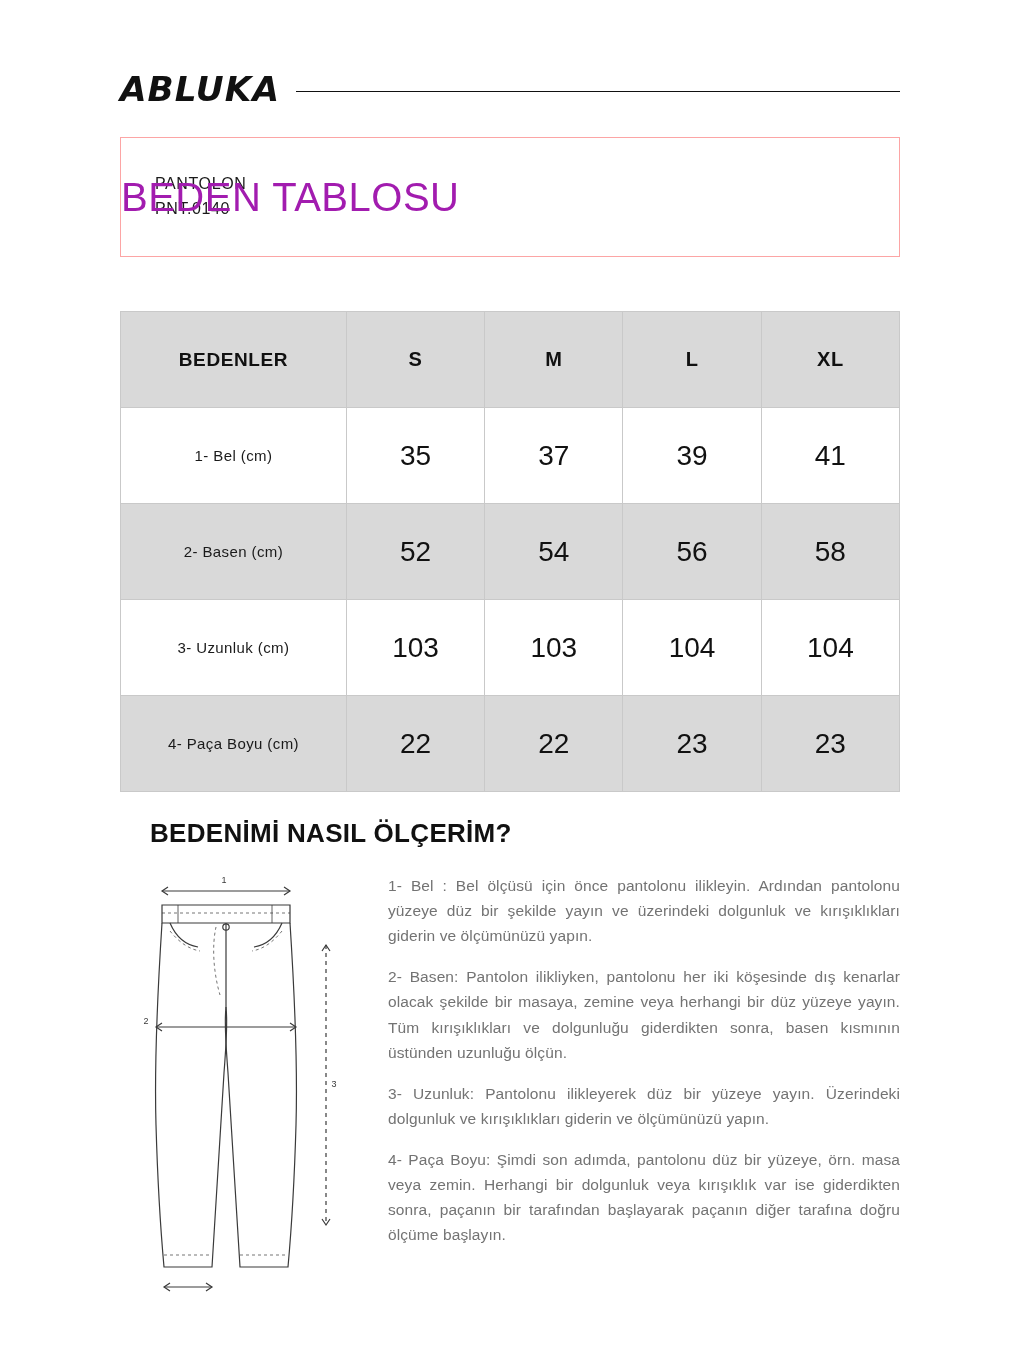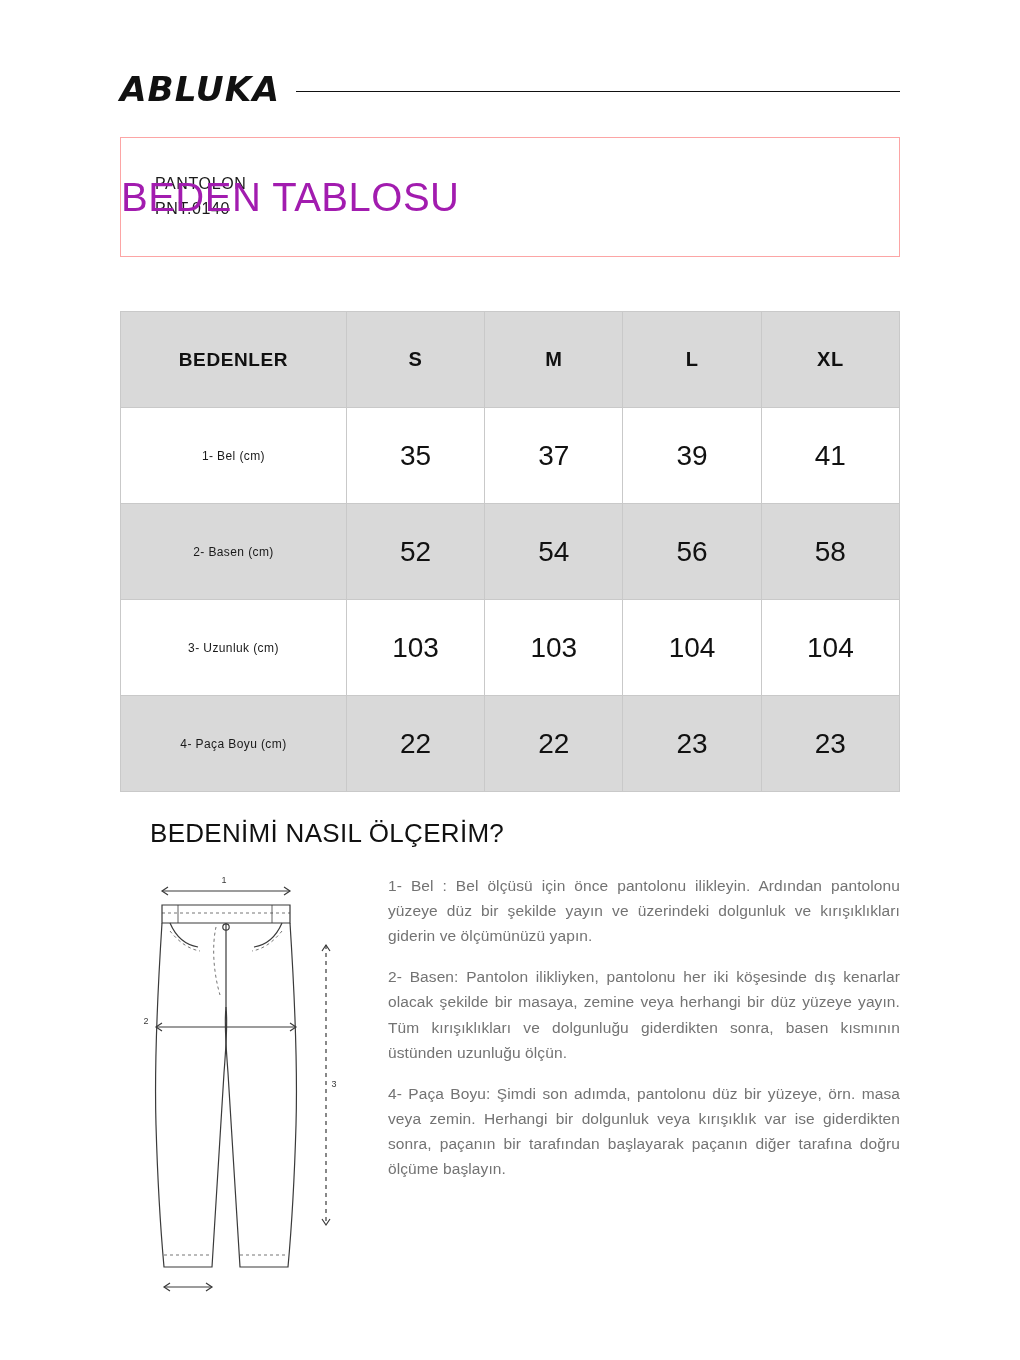--- a/index.html
+++ b/index.html
@@ -98,35 +98,35 @@
     letter-spacing: 0.6px;
     color: #111;
   }
   table.size-table tr.head th.size-col {
     font-size: 20px;
   }
   table.size-table tr.alt td {
     background: #d9d9d9;
   }
   td.row-label {
-    font-size: 12px;
+    font-size: 15px;
     letter-spacing: 0.4px;
     color: #1a1a1a;
   }
   td.value {
     font-size: 28px;
     color: #111;
   }
   col.label-col { width: 29%; }
   col.val-col { width: 17.75%; }
 
   
   .section-heading {
     font-size: 26px;
-    font-weight: normal;
+    font-weight: bold;
     letter-spacing: 0.3px;
     color: #111;
     margin: 8px 0 22px 30px;
   }
 
   
   .lower {
     display: flex;
     gap: 28px;
     align-items: flex-start;
@@ -266,17 +266,18 @@
           <text x="26" y="149" text-anchor="middle">2</text>
           <text x="214" y="212" text-anchor="middle">3</text>
           <text x="66" y="428" text-anchor="middle">4</text>
         </g>
       </svg>
     </div>
 
     <div class="text-col">
       <p class="para">1- Bel : Bel ölçüsü için önce pantolonu ilikleyin. Ardından pantolonu yüzeye düz bir şekilde yayın ve üzerindeki dolgunluk ve kırışıklıkları giderin ve ölçümünüzü yapın.</p>
       <p class="para">2- Basen: Pantolon ilikliyken, pantolonu her iki köşesinde dış kenarlar olacak şekilde bir masaya, zemine veya herhangi bir düz yüzeye yayın. Tüm kırışıklıkları ve dolgunluğu giderdikten sonra, basen kısmının üstünden uzunluğu ölçün.</p>
+      <p class="para">3- Uzunluk: Pantolonu ilikleyerek düz bir yüzeye yayın. Üzerindeki dolgunluk ve kırışıklıkları giderin ve ölçümünüzü yapın.</p>
       <p class="para">4- Paça Boyu: Şimdi son adımda, pantolonu düz bir yüzeye, örn. masa veya zemin. Herhangi bir dolgunluk veya kırışıklık var ise giderdikten sonra, paçanın bir tarafından başlayarak paçanın diğer tarafına doğru ölçüme başlayın.</p>
     </div>
   </div>
 
 </div>
 
 </body></html>

